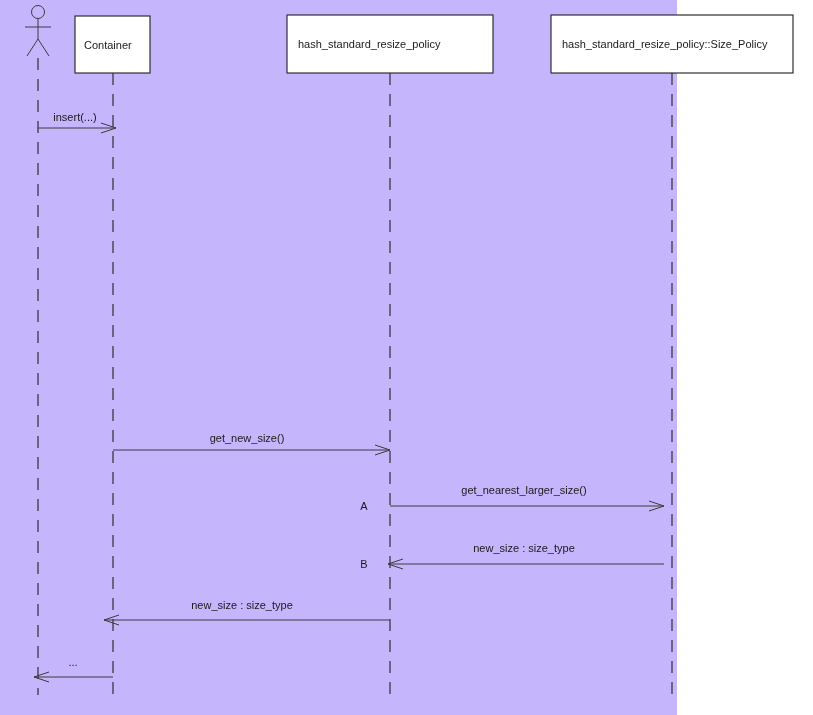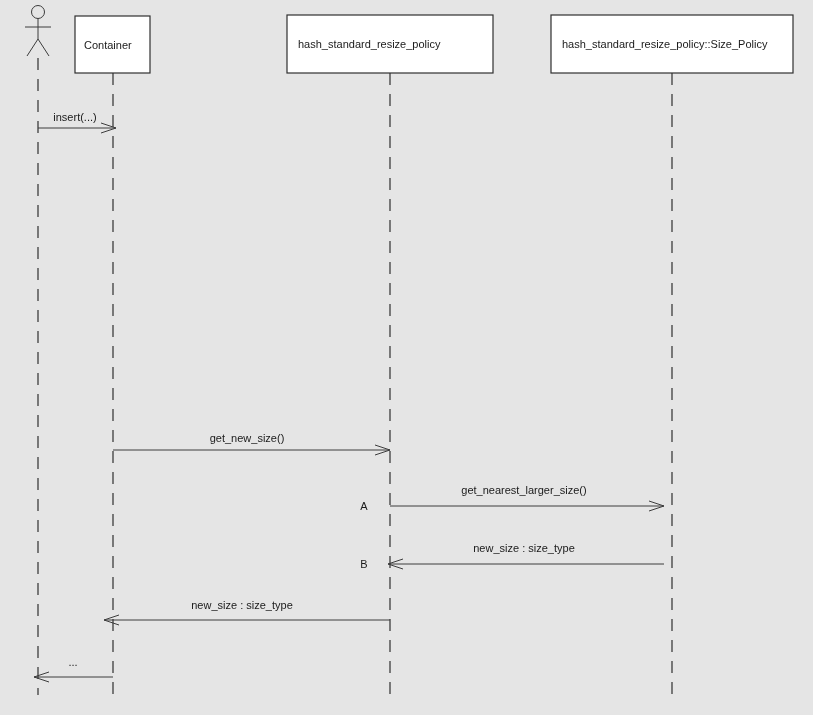--- a/index.html
+++ b/index.html
@@ -6,23 +6,23 @@
     margin: 0;
     padding: 0;
     background: #ffffff;
     width: 813px;
     height: 715px;
     overflow: hidden;
     font-family: "Liberation Sans", sans-serif;
   }
   .canvas {
     position: relative;
-    width: 813px;
+    width: 677px;
     height: 715px;
-    background: #e5e5e5;
+    background: #c4b5fd;
   }
   svg text {
     font-family: "Liberation Sans", sans-serif;
     font-size: 11px;
     fill: #1a1a1a;
     stroke: none;
   }
   .stroke {
     stroke: #3c3c3c;
     stroke-width: 1;

